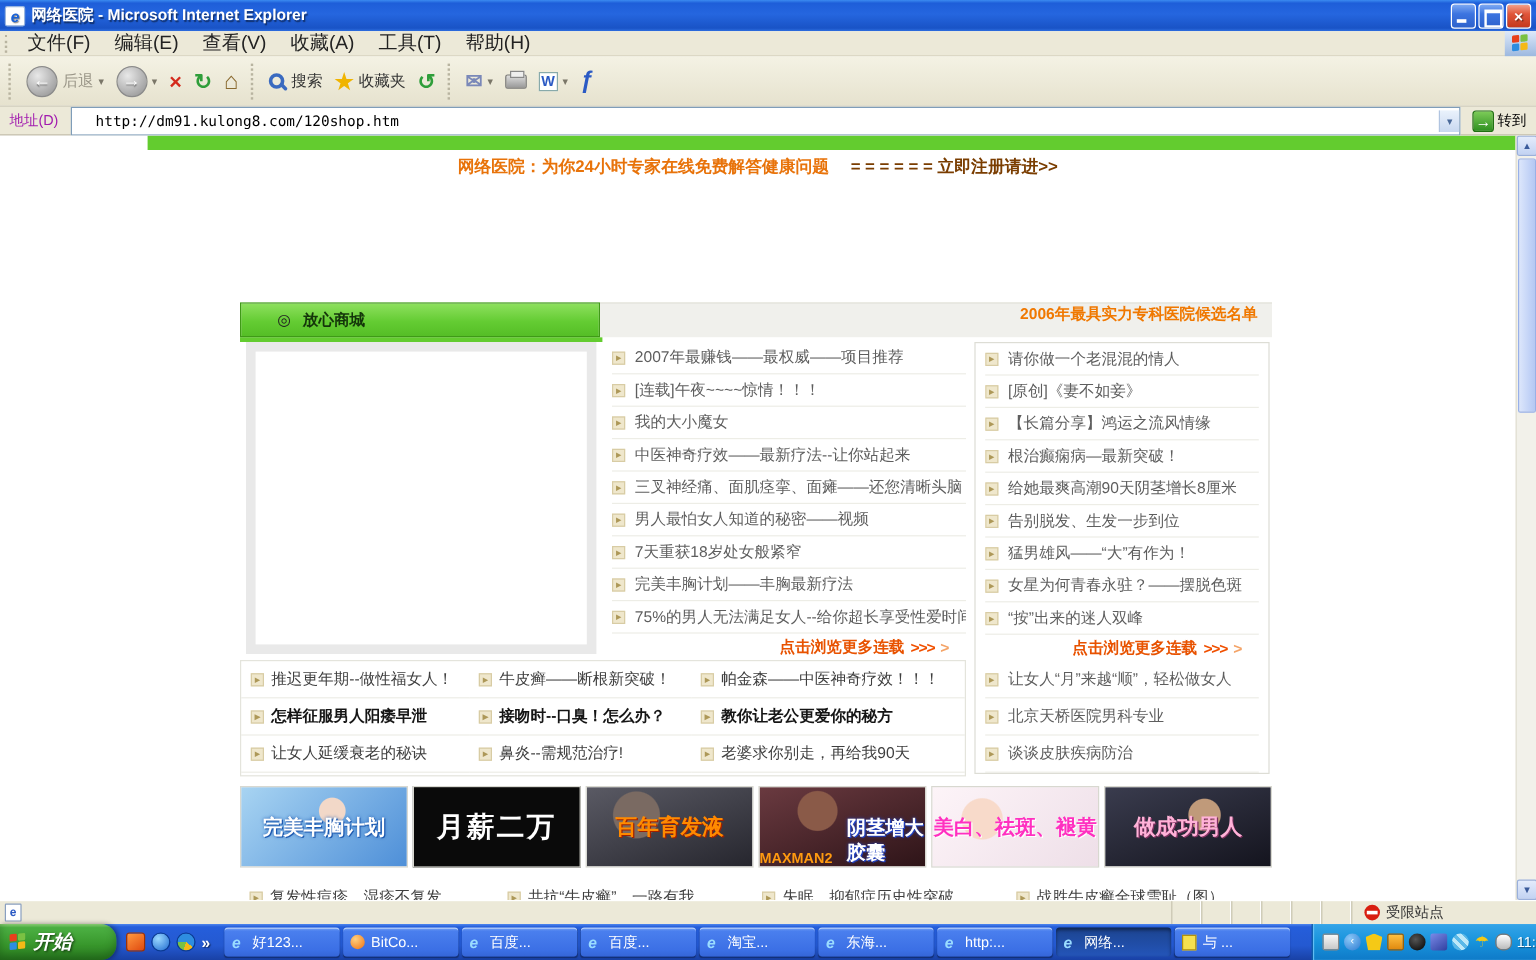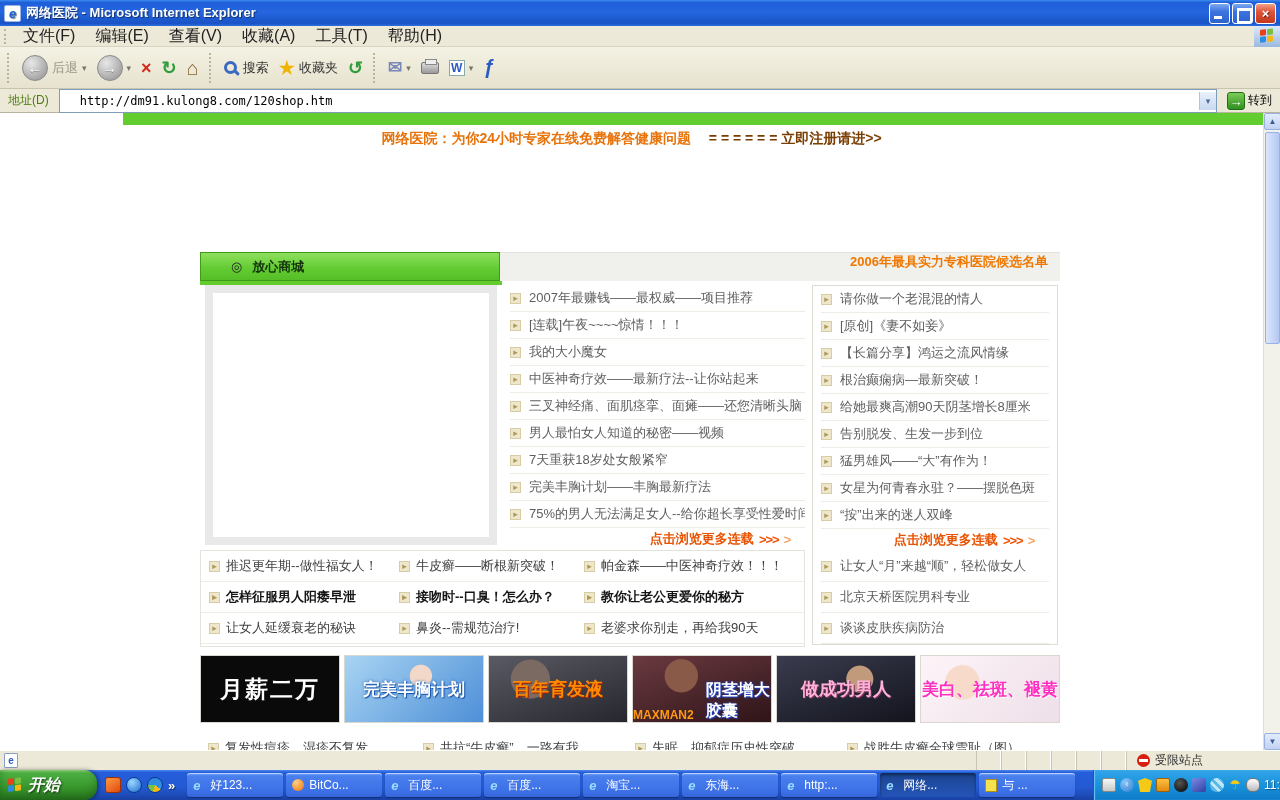--- a/index.html
+++ b/index.html
@@ -54,21 +54,21 @@
   .magnifier{width:13px;height:13px;border:3px solid #3A6AC0;border-radius:50%;position:relative;margin-right:2px;}
   .magnifier::after{content:"";position:absolute;width:7px;height:3px;background:#3A6AC0;transform:rotate(45deg);right:-6px;bottom:-3px;border-radius:2px;}
   .printer{width:18px;height:12px;background:linear-gradient(180deg,#DDD,#999);border:1px solid #777;border-radius:2px;position:relative;}
   .printer::before{content:"";position:absolute;top:-4px;left:3px;width:10px;height:4px;background:#EEE;border:1px solid #888;}
   .wordicon{width:16px;height:16px;background:#fff;border:1px solid #8AA;color:#2B5AC4;font-weight:bold;font-size:12px;line-height:14px;text-align:center;}
   .swoosh{color:#2B5AC4;font-size:20px;font-style:italic;font-weight:bold;}
 
   
   .addressbar{position:absolute;top:89px;left:0;width:1280px;height:24px;background:#ECE9D8;
     border-bottom:1px solid #B8B4A0;display:flex;align-items:center;font-size:12px;gap:4px;padding:0 2px;}
-  .addr-label{padding:0 6px;color:#4d7c0f;}
+  .addr-label{padding:0 6px;color:#a21caf;}
   .addr-input-wrap{flex:1;height:24px;background:#fff;border:1px solid #7F9DB9;display:flex;align-items:center;}
   .addr-input{flex:1;border:none;outline:none;height:16px;font-family:"DejaVu Sans Mono",monospace;font-size:12px;padding-left:20px;}
   .addr-drop{width:17px;height:18px;background:linear-gradient(180deg,#EAF2FC,#C8D8F0);border-left:1px solid #B0C4E0;
     font-size:9px;color:#4A6A9A;text-align:center;line-height:18px;}
   .gobtn{display:flex;align-items:center;gap:3px;padding:0 6px;height:22px;}
   .goicon{width:18px;height:18px;border-radius:3px;background:linear-gradient(180deg,#7CCB58,#2F9020);
     color:#fff;font-weight:bold;text-align:center;line-height:17px;font-size:13px;border:1px solid #1E7010;}
 
   
   .viewport{position:absolute;top:113px;left:0;width:1280px;height:637px;background:#fff;overflow:hidden;}
@@ -439,38 +439,38 @@
           <span>鼻炎--需规范治疗!</span>
         </div>
       <div class="gcell">
           <span class="blt">▸</span>
           <span>老婆求你别走，再给我90天</span>
         </div>
     </div>
   </div>
 
   <div class="banners">
+    <div class="banner bn2">
+        <span>完美丰胸计划</span>
+      </div>
     <div class="banner bn1">
         <span>月薪二万</span>
-      </div>
-    <div class="banner bn2">
-        <span>完美丰胸计划</span>
       </div>
     <div class="banner bn3">
         <span>百年育发液</span>
       </div>
     <div class="banner bn4">
       <span class="brand">MAXMAN2</span>
       <span>阴茎增大胶囊</span>
     </div>
+    <div class="banner bn5">
+        <span>美白、祛斑、褪黄</span>
+      </div>
     <div class="banner bn6">
         <span>做成功男人</span>
-      </div>
-    <div class="banner bn5">
-        <span>美白、祛斑、褪黄</span>
       </div>
   </div>
 
   <div class="bottomlinks">
     <div class="gcell">
         <span class="blt">▸</span>
         <span>复发性痘疹，湿疹不复发</span>
       </div>
     <div class="gcell">
         <span class="blt">▸</span>

